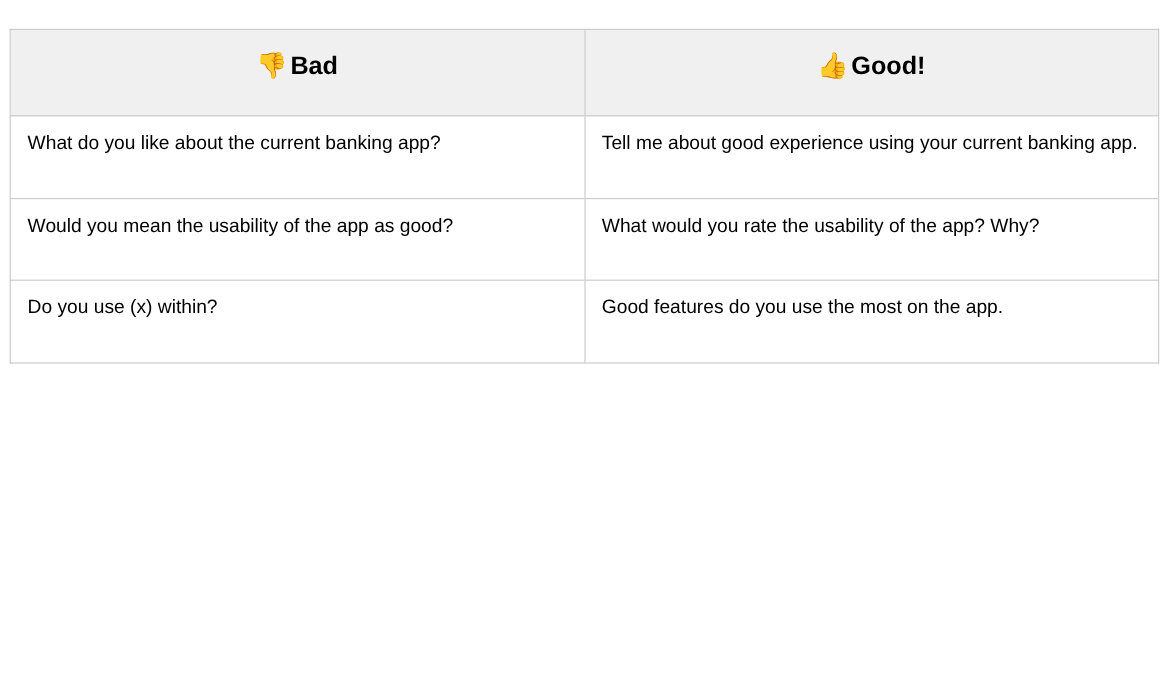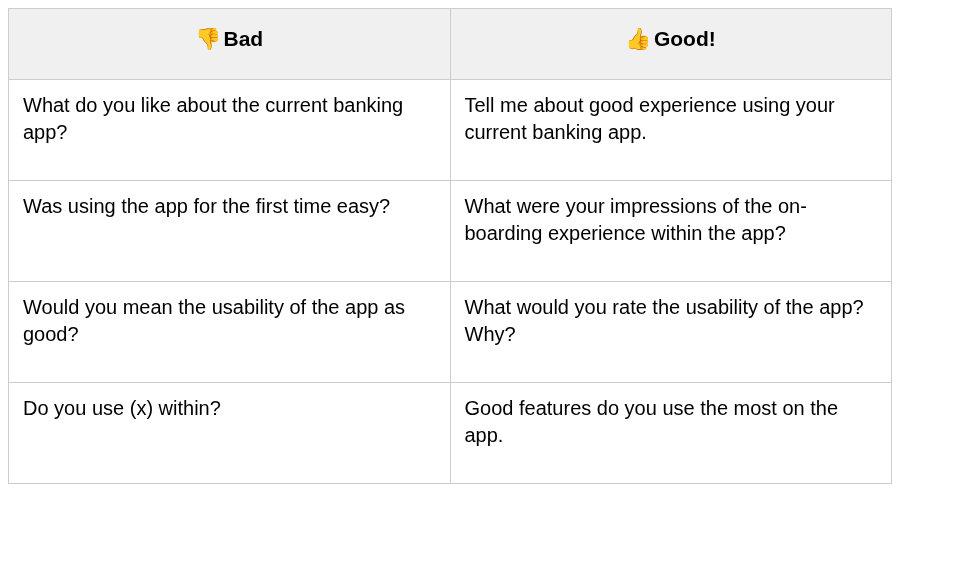--- a/index.html
+++ b/index.html
@@ -7,38 +7,39 @@
       padding: 0;
       box-sizing: border-box;
     }
     body {
       font-family: Arial, Helvetica, sans-serif;
       background: #ffffff;
       padding: 8px;
     }
     table {
       border-collapse: collapse;
-      width: 884px;
+      width: 958px;
       table-layout: fixed;
+      margin-top: 16px;
     }
     th, td {
       border: 1px solid #cccccc;
       text-align: left;
       vertical-align: top;
     }
     th {
       background: #f0f0f0;
       text-align: center;
       font-weight: bold;
       font-size: 21px;
       padding: 18px 12px 28px 12px;
       vertical-align: top;
     }
     td {
-      font-size: 20px;
+      font-size: 16px;
       padding: 12px 14px 34px 14px;
       line-height: 1.35;
     }
     .emoji {
       display: inline-block;
       margin-right: 2px;
     }
   </style>
 </head>
 <body>
@@ -53,24 +54,20 @@
         <span class="emoji">👍</span><span>Good!</span>
       </th>
     </tr>
   </thead>
   <tbody>
     <tr>
       <td>What do you like about the current banking app?</td>
       <td>Tell me about good experience using your current banking app.</td>
     </tr>
     <tr>
-      <td>Was using the app for the first time easy?</td>
-      <td>What were your impressions of the on-boarding experience within the app?</td>
-    </tr>
-    <tr>
       <td>Would you mean the usability of the app as good?</td>
       <td>What would you rate the usability of the app? Why?</td>
     </tr>
     <tr>
       <td>Do you use (x) within?</td>
       <td>Good features do you use the most on the app.</td>
     </tr>
   </tbody>
 </table>
 

